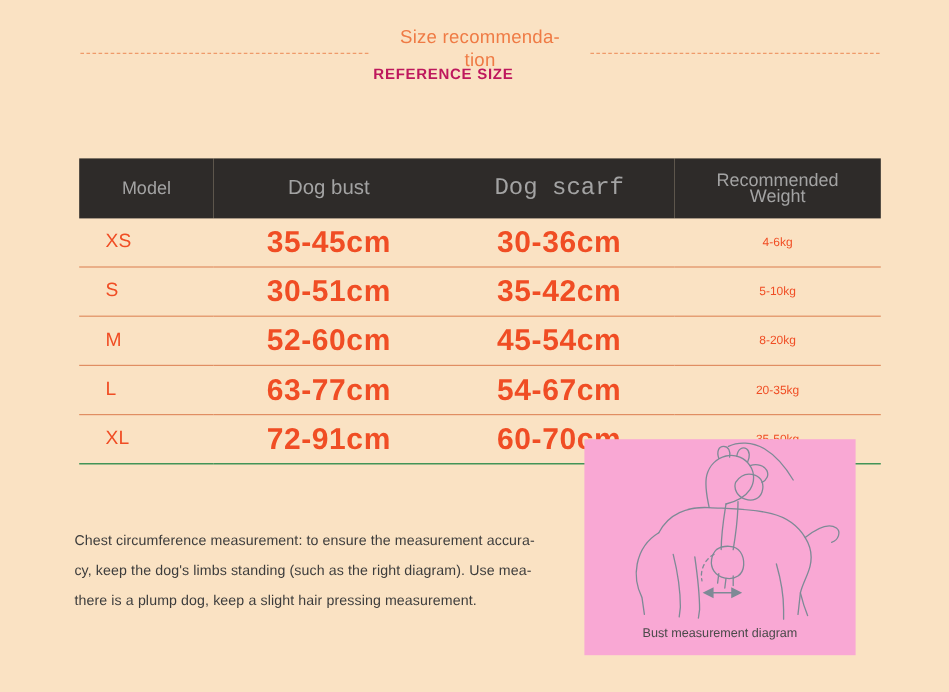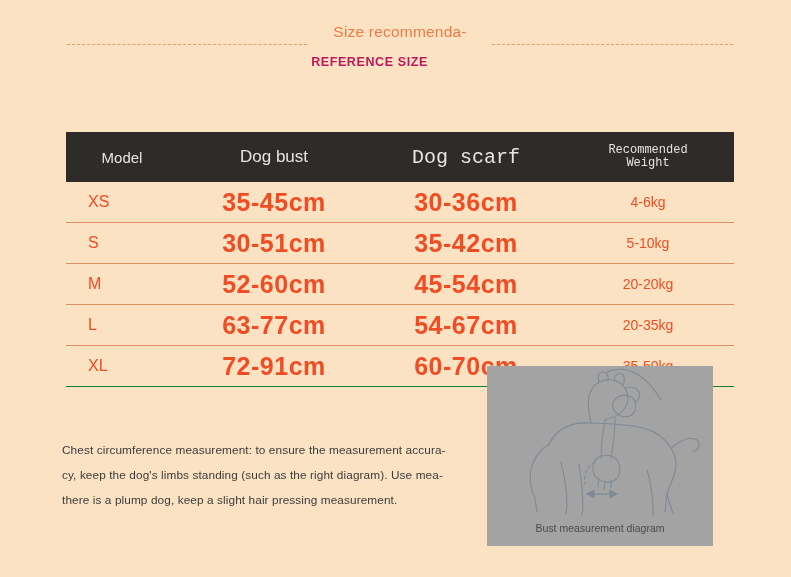--- a/index.html
+++ b/index.html
@@ -64,65 +64,65 @@
     top: 132px;
     width: 660px;
   }
   table.size-table {
     border-collapse: collapse;
     width: 660px;
     table-layout: fixed;
   }
   table.size-table thead th {
     background: #2e2b29;
-    color: #e5e5e5;
+    color: #a3a3a3;
     font-weight: normal;
     height: 48px;
     vertical-align: middle;
     text-align: center;
   }
   th.c-model { width: 110px; font-size: 15px; text-align: center; }
   th.c-bust  { width: 190px; font-size: 17px; text-align: center; }
   th.c-scarf { width: 190px; font-size: 20px; text-align: center; font-family: Liberation Mono, monospace; }
-  th.c-weight{ width: 170px; font-size: 12px; text-align: center; line-height: 13px; font-family: Liberation Mono, monospace; }
+  th.c-weight{ width: 170px; font-size: 15px; text-align: center; line-height: 13px; }
   th.c-weight .wline { display: block; }
   table.size-table tbody td {
     height: 38px;
     border-bottom: 1px solid #e08e62;
     color: #f04d24;
     vertical-align: middle;
   }
   td.m { font-size: 16px; text-align: left; padding-left: 22px; color: #ef6a3a; }
   td.b, td.s {
     font-size: 25px;
     text-align: center;
     font-weight: bold;
     letter-spacing: 0.5px;
   }
-  td.w { font-size: 14px; text-align: center; color: #ef5f2e; }
+  td.w { font-size: 10px; text-align: center; color: #ef5f2e; }
   tbody tr:last-child td { border-bottom: 1px solid #15803d; }
   
   .desc {
     position: absolute;
     left: 62px;
     top: 415px;
     width: 400px;
     font-size: 11.8px;
     color: #3c3c3c;
     line-height: 25px;
     letter-spacing: 0.1px;
     margin-top: 23px;
   }
   .figure {
     position: absolute;
     left: 487px;
     top: 366px;
     width: 226px;
     height: 180px;
-    background: #a3a3a3;
+    background: #f9a8d4;
     overflow: hidden;
   }
   .figure svg { display: block; }
   .figure-caption {
     position: absolute;
     left: 0;
     bottom: 12px;
     width: 226px;
     text-align: center;
     font-size: 10.5px;
@@ -132,20 +132,21 @@
 </head>
 <body>
 
 <div id="page">
 
   <div class="header">
     <div class="dash-left"></div>
     <div class="dash-right"></div>
     <div class="title-block">
       <div class="title-main">Size recommenda-</div>
+      <div class="title-main">tion</div>
     </div>
   </div>
   <div class="subtitle">REFERENCE SIZE</div>
 
   <div class="table-wrap">
     <table class="size-table">
       <thead>
         <tr>
           <th class="c-model">Model</th>
           <th class="c-bust">Dog bust</th>
@@ -166,21 +167,21 @@
         <tr>
           <td class="m">S</td>
           <td class="b">30-51cm</td>
           <td class="s">35-42cm</td>
           <td class="w">5-10kg</td>
         </tr>
         <tr>
           <td class="m">M</td>
           <td class="b">52-60cm</td>
           <td class="s">45-54cm</td>
-          <td class="w">20-20kg</td>
+          <td class="w">8-20kg</td>
         </tr>
         <tr>
           <td class="m">L</td>
           <td class="b">63-77cm</td>
           <td class="s">54-67cm</td>
           <td class="w">20-35kg</td>
         </tr>
         <tr>
           <td class="m">XL</td>
           <td class="b">72-91cm</td>

